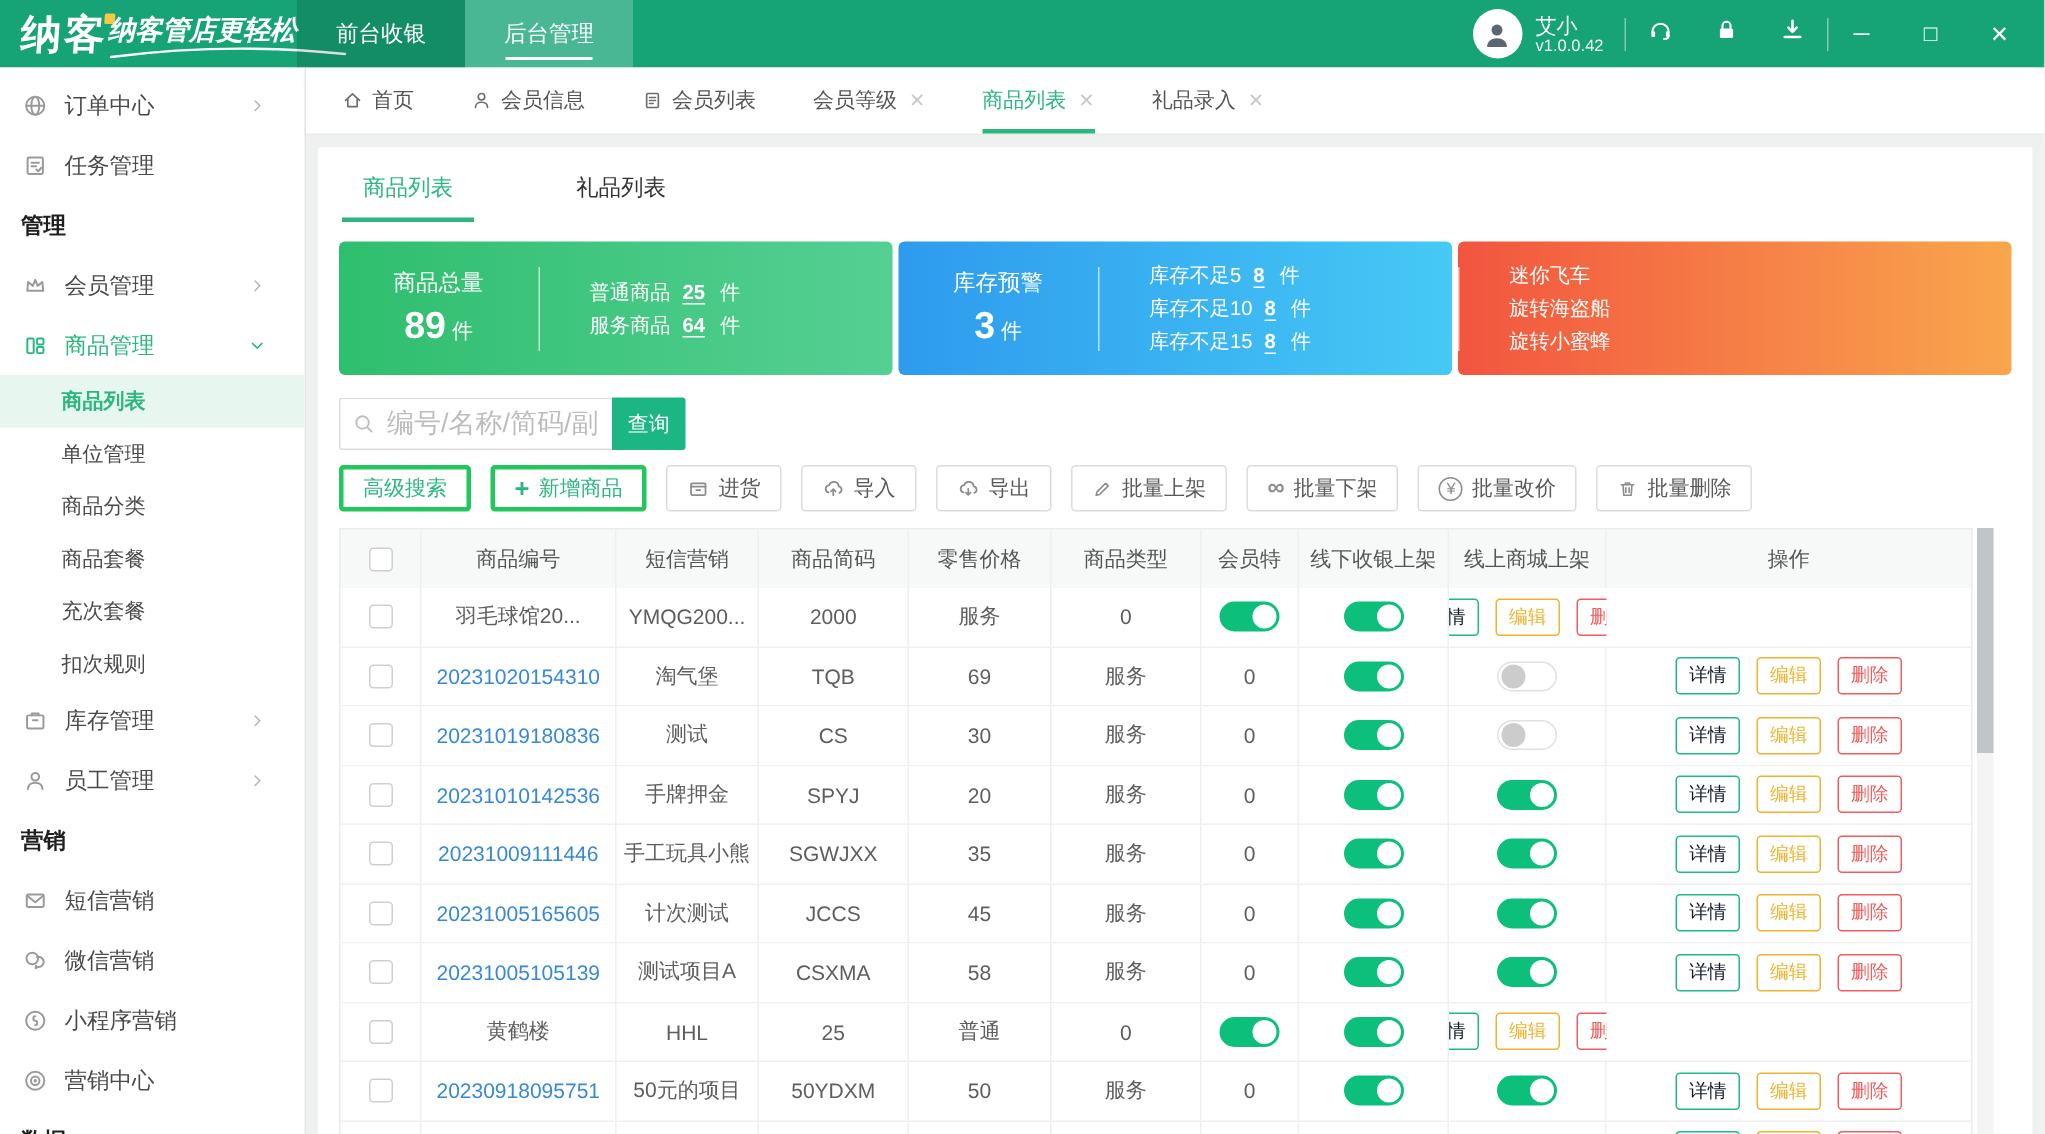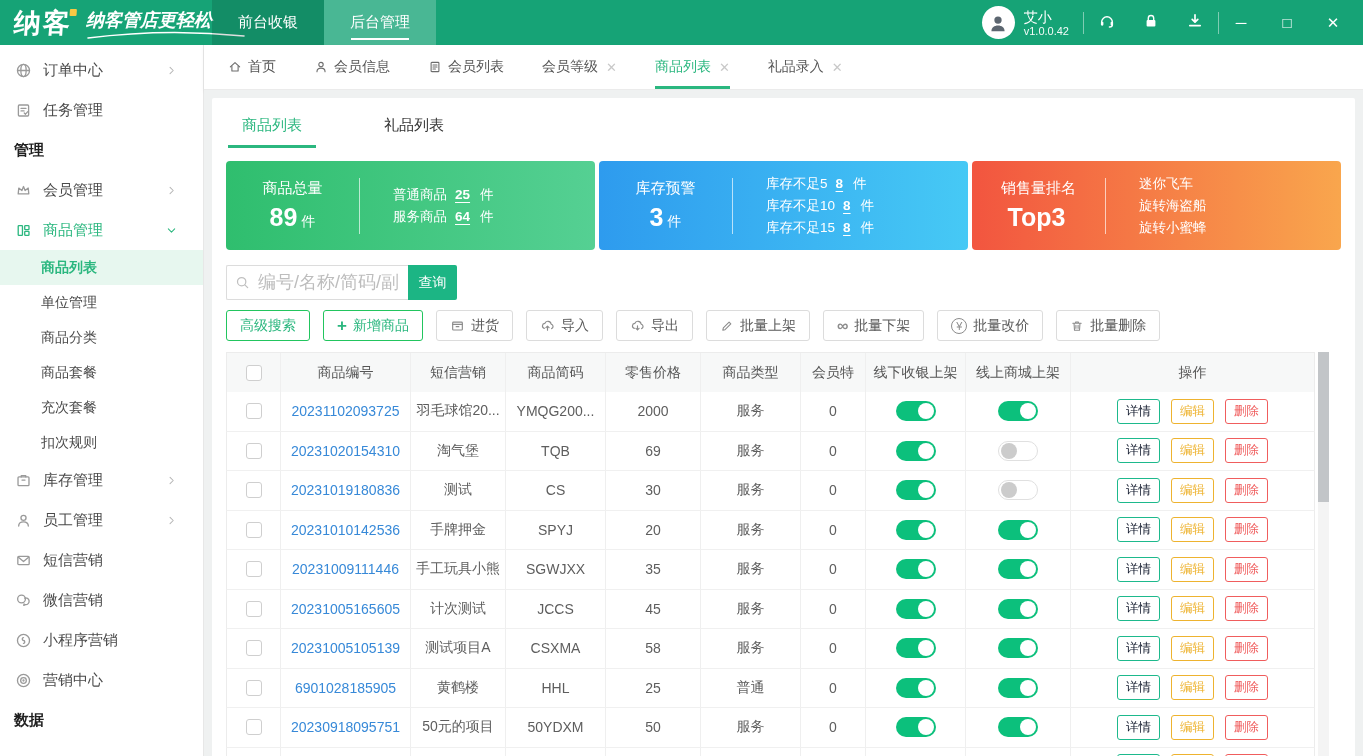--- a/index.html
+++ b/index.html
@@ -5,21 +5,21 @@
   html,body{width:1363px;height:756px;margin:0;overflow:hidden;font-family:"Liberation Sans","DejaVu Sans",sans-serif;background:#eff1f1;-webkit-font-smoothing:antialiased}
   *{box-sizing:border-box}
   #app{display:flex;flex-direction:column;height:100%}
   .ic{display:inline-flex;align-items:center;justify-content:center;vertical-align:middle}
   .ic svg{display:block}
 
   
   .hdr{height:45px;background:#16a376;display:flex;align-items:stretch;color:#fff;flex:none}
   .logo{font-size:27px;font-weight:900;letter-spacing:2px;margin:0 0 0 14px;align-self:center;position:relative;transform:skewX(-4deg)}
   .logo::after{content:"";position:absolute;right:-4px;top:4px;width:7px;height:7px;background:#f7c843;border-radius:1px}
-  .slogan{align-self:center;margin-left:14px;font-size:18px;font-style:italic;font-weight:600;position:relative;padding-bottom:6px}
+  .slogan{align-self:center;font-size:18px;font-style:italic;font-weight:600;position:relative;padding-bottom:6px}
   .slogan svg{position:absolute;left:0;bottom:-2px}
   .htabs{display:flex;}
   .htab{padding:0 26px;display:flex;align-items:center;font-size:15px;position:relative;cursor:pointer;background:rgba(0,0,0,.13)}
   .htab.active{background:rgba(255,255,255,.22)}
   .htab.active::after{content:"";position:absolute;left:50%;transform:translateX(-50%);bottom:5px;width:58px;height:2px;background:#fff}
   .huser{margin-left:auto;display:flex;align-items:center;gap:9px}
   .avatar{width:33px;height:33px;border-radius:50%;background:#fff;color:#5c6670;display:flex;align-items:center;justify-content:center;overflow:hidden}
   .uname{font-size:14px;line-height:16px}
   .uver{font-size:11px;opacity:.95}
   .hdiv{width:1px;height:22px;background:rgba(255,255,255,.45);margin:0 14px;align-self:center}
@@ -73,21 +73,21 @@
 
   .searchrow{display:flex;margin-top:15px;align-items:stretch}
   .sinput{width:182px;height:35px;border:1px solid #dcdcdc;border-right:none;border-radius:2px 0 0 2px;display:flex;align-items:center;padding:0 8px;color:#b9b9b9}
   .sinput .ic{color:#c0c0c0;margin-right:6px}
   .sinput input{border:none;outline:none;width:100%;font-size:18px;color:#8b5cf6}
   .sinput input::placeholder{color:#bdbdbd}
   .qbtn{width:49px;background:#1cb584;color:#fff;border:none;font-size:14px;border-radius:0 2px 2px 0;cursor:pointer}
 
   .toolbar{display:flex;gap:13px;margin-top:10px}
   .tbtn{height:31px;display:flex;align-items:center;gap:6px;padding:0 13px;font-size:14px;border-radius:3px;background:#fff;cursor:pointer}
-  .tbtn.green{border:1px solid #22c55e;color:#2bb77f}
+  .tbtn.green{border:3px solid #22c55e;color:#2bb77f}
   .tbtn.gray{border:1px solid #dcdcdc;color:#595959}
   .tbtn.gray .ic{color:#8c8c8c}
   .tbtn .plus{font-size:17px;font-weight:700;line-height:1}
   .tbtn .inf{font-size:16px;font-weight:700;line-height:1;color:#8c8c8c}
   .tbtn .yen{width:16px;height:16px;border:1px solid #8c8c8c;border-radius:50%;font-size:11px;line-height:14px;text-align:center;color:#8c8c8c}
 
   
   .twrap{margin-top:11px;position:relative;margin-right:26px}
   .trow{display:grid;grid-template-columns:54px 130px 95px 100px 95px 100px 65px 100px 105px 1fr;align-items:stretch;border-left:1px solid #ececec;border-right:1px solid #ececec}
   .trow.head{background:#f7f8f8;border-top:1px solid #ececec;height:40px;color:#555}
@@ -246,20 +246,21 @@
               <path d="M3.9 14.8c0-2.9 2.3-4.4 5.1-4.4s5.1 1.5 5.1 4.4"></path>
             </svg>
           </span>
           <span>员工管理</span>
           <span class="chev ic">
             <svg width="13" height="13" viewBox="0 0 18 18" fill="none" stroke="currentColor" stroke-width="1.4" stroke-linecap="round" stroke-linejoin="round">
               <path d="M7 4.6 11.4 9 7 13.4"></path>
             </svg>
           </span>
         </div>
+        <div class="s-section">营销</div>
         <div class="s-item">
           <span class="ic">
             <svg width="17" height="17" viewBox="0 0 18 18" fill="none" stroke="currentColor" stroke-width="1.4" stroke-linecap="round" stroke-linejoin="round">
               <rect x="3" y="4.6" width="12" height="8.8" rx="1"></rect>
               <path d="M3.6 5.6 9 10l5.4-4.4"></path>
             </svg>
           </span>
           <span>短信营销</span>
         </div>
         <div class="s-item">
@@ -362,24 +363,20 @@
    <div class="sc-val"><b>3</b>件</div>
                 </div>
    <div class="sc-div"></div>
    <div class="sc-right">
                   <div class="sc-line">库存不足5<u>8</u><span class="un">件</span></div>
                   <div class="sc-line">库存不足10<u>8</u><span class="un">件</span></div>
                   <div class="sc-line">库存不足15<u>8</u><span class="un">件</span></div>
                 </div>
               </div>
               <div class="scard" style="background:linear-gradient(90deg,#f2553f,#f9a64d)">
-   <div class="sc-left">
-                  <div class="sc-title">销售量排名</div>
-   <div class="sc-val"><b>Top3</b></div>
-                </div>
    <div class="sc-div"></div>
    <div class="sc-right">
                   <div class="sc-line">迷你飞车</div>
                   <div class="sc-line">旋转海盗船</div>
                   <div class="sc-line">旋转小蜜蜂</div>
                 </div>
               </div>
             </div>
 
           <div class="searchrow">
@@ -471,23 +468,20 @@
                   <div class="tcell">线下收银上架</div>
                   <div class="tcell">线上商城上架</div>
                   <div class="tcell">操作</div>
                 </div>
               </div>
             <div id="tbody">
                 <div class="trow body">
    <div class="tcell">
                     <span class="cb"></span>
                   </div>
-   <div class="tcell">
-                    <span class="tid">20231102093725</span>
-                  </div>
    <div class="tcell">羽毛球馆20...</div>
    <div class="tcell">YMQG200...</div>
    <div class="tcell">2000</div>
    <div class="tcell">服务</div>
    <div class="tcell">0</div>
    <div class="tcell">
                     <span class="tg on">
                       <i></i>
                     </span>
                   </div>
@@ -680,23 +674,20 @@
                     <span class="acts">
      <button class="abtn detail">详情</button>
      <button class="abtn edit">编辑</button>
      <button class="abtn del">删除</button>
    </span>
                   </div>
  </div>
                 <div class="trow body">
    <div class="tcell">
                     <span class="cb"></span>
-                  </div>
-   <div class="tcell">
-                    <span class="tid">6901028185905</span>
                   </div>
    <div class="tcell">黄鹤楼</div>
    <div class="tcell">HHL</div>
    <div class="tcell">25</div>
    <div class="tcell">普通</div>
    <div class="tcell">0</div>
    <div class="tcell">
                     <span class="tg on">
                       <i></i>
                     </span>

